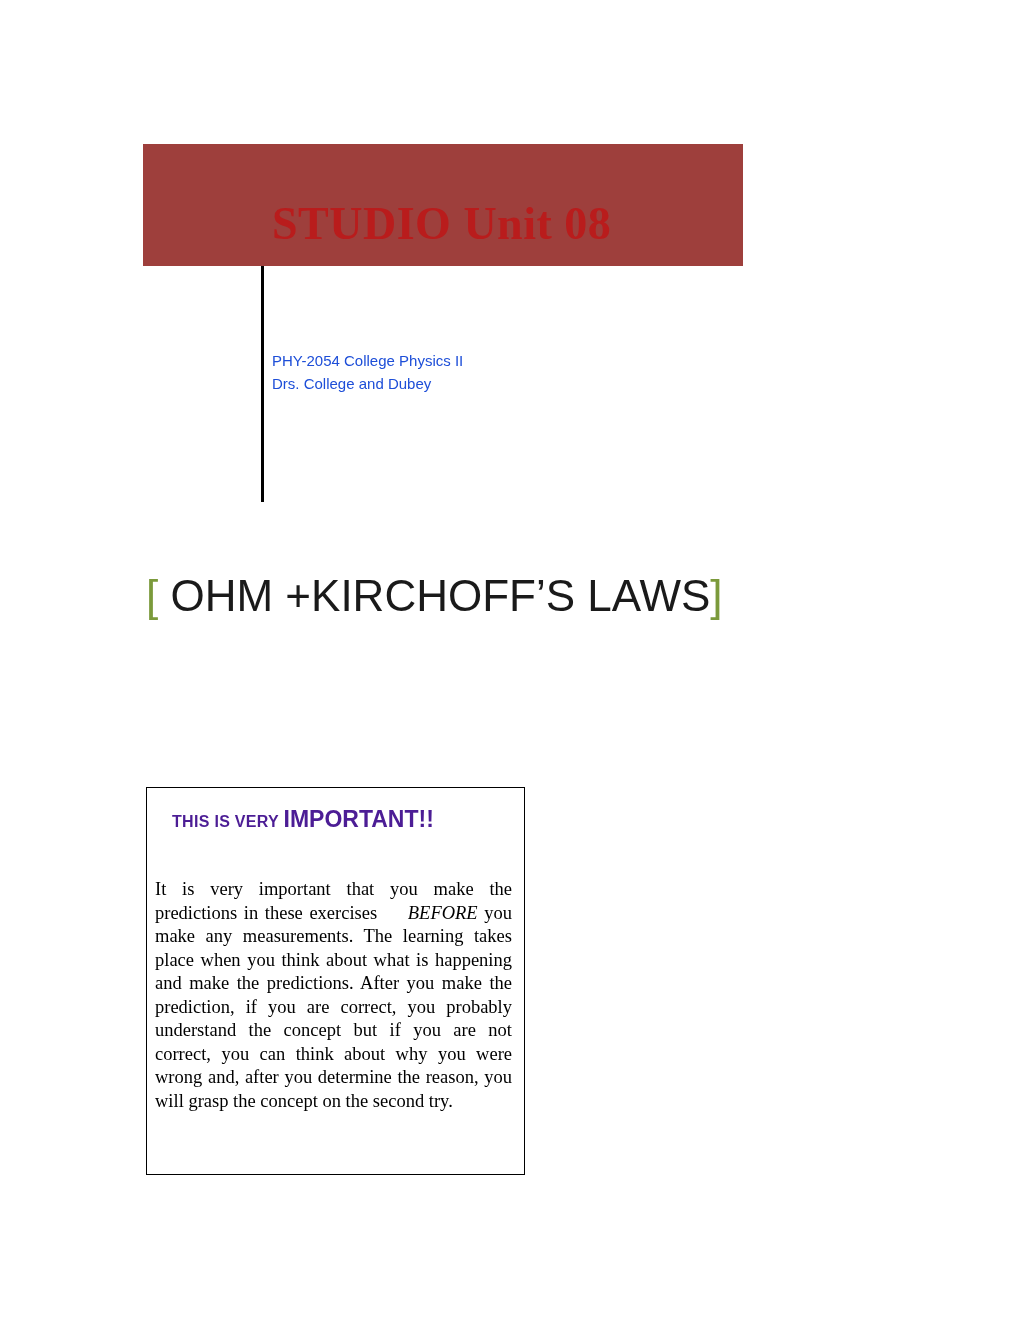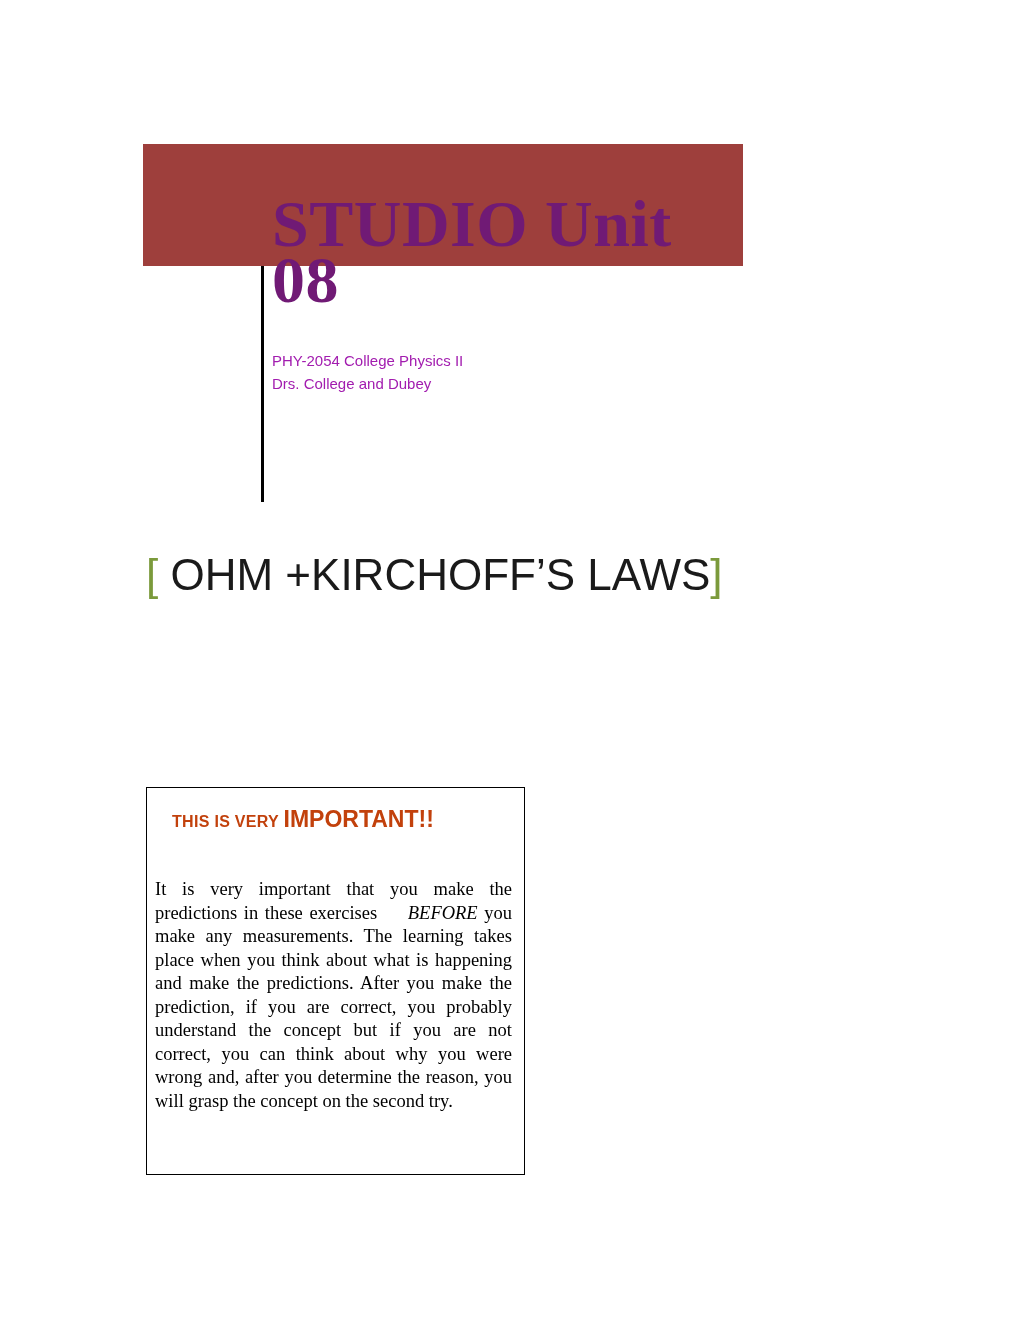--- a/index.html
+++ b/index.html
@@ -24,23 +24,23 @@
     height: 122px;
     background: #9e3f3c;
   }
   .banner-title {
     position: absolute;
     left: 272px;
     top: 196px;
     width: 470px;
     font-family: "Liberation Serif", serif;
     font-weight: bold;
-    font-size: 66px;
+    font-size: 46px;
     line-height: 56px;
-    color: #701a75;
+    color: #b91c1c;
     letter-spacing: 0.5px;
   }
 
   
   .vrule {
     position: absolute;
     left: 261px;
     top: 266px;
     width: 3px;
     height: 236px;
@@ -48,28 +48,28 @@
   }
 
   .subtitle {
     position: absolute;
     left: 272px;
     top: 349px;
     width: 420px;
     font-family: "Liberation Sans", sans-serif;
     font-size: 15px;
     line-height: 23px;
-    color: #a21caf;
+    color: #1d4ed8;
   }
 
   
   .subject {
     position: absolute;
     left: 146px;
-    top: 548px;
+    top: 569px;
     width: 760px;
     font-family: "Liberation Sans", sans-serif;
     font-size: 44px;
     line-height: 54px;
     font-weight: normal;
     color: #1a1a1a;
     white-space: nowrap;
   }
   .subject .bracket {
     color: #7b9a3b;
@@ -87,21 +87,21 @@
     box-sizing: border-box;
     background: #ffffff;
   }
   .callout-heading {
     position: absolute;
     left: 172px;
     top: 806px;
     width: 340px;
     font-family: "Liberation Sans", sans-serif;
     font-weight: bold;
-    color: #c2410c;
+    color: #4c1d95;
   }
   .callout-heading .small {
     font-size: 16px;
     letter-spacing: 0.3px;
   }
   .callout-heading .big {
     font-size: 23px;
   }
   .callout-body {
     position: absolute;

